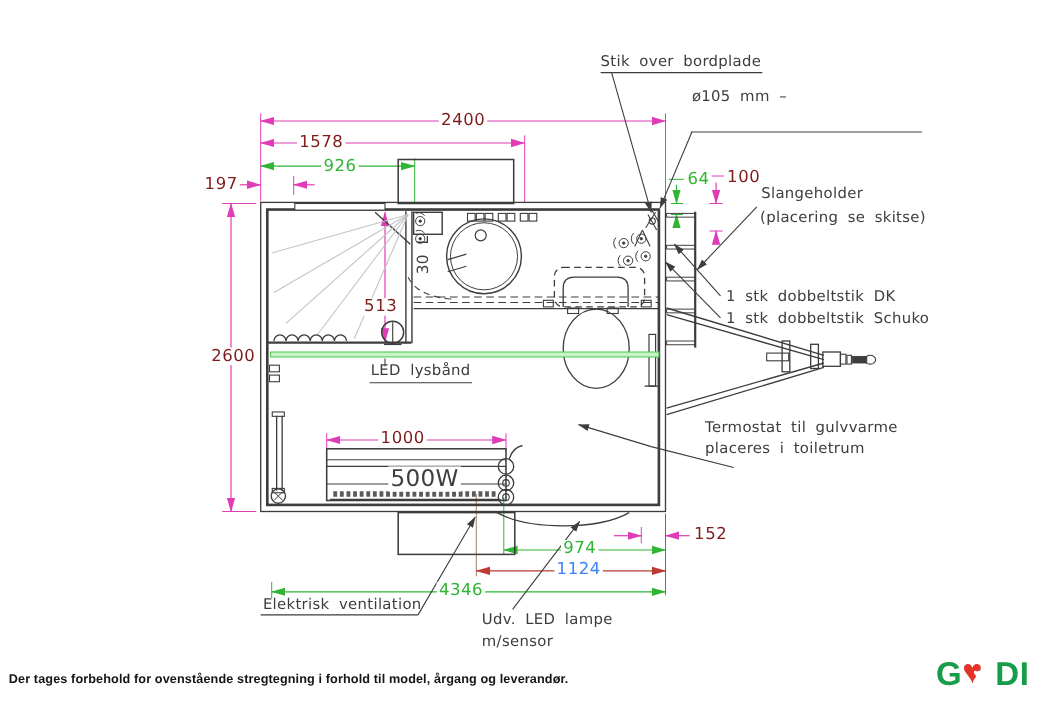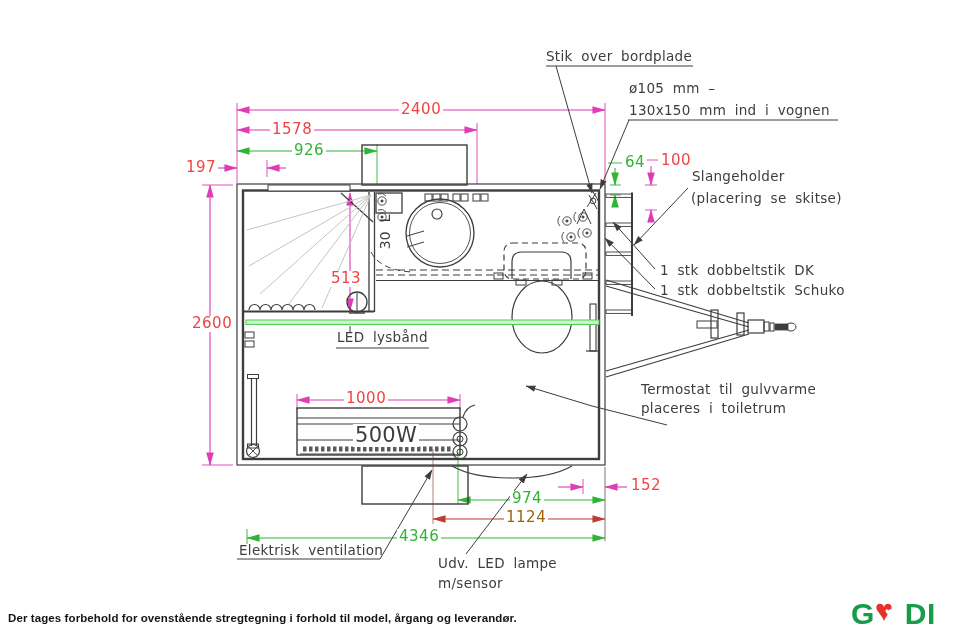--- a/index.html
+++ b/index.html
@@ -3,21 +3,21 @@
 <meta charset="utf-8">
 <style>
   html,body{margin:0;padding:0;background:#fff;}
   #canvas{position:relative;width:936px;height:640px;background:#fff;overflow:hidden;
           font-family:"DejaVu Sans",sans-serif;}
   #linework{position:absolute;left:0;top:0;}
   .lbl{position:absolute;font:13.5px "DejaVu Sans",sans-serif;color:#3d3d3d;
        letter-spacing:.3px;word-spacing:4px;white-space:nowrap;line-height:1.1;}
   .dim{position:absolute;font:15px "DejaVu Sans",sans-serif;background:#fff;
        padding:0 2px;line-height:1.05;white-space:nowrap;letter-spacing:.5px;}
-  .m{color:#ef4444}.g{color:#2fb434}.r{color:#a16207}
+  .m{color:#7f1d1d}.g{color:#2fb434}.r{color:#3b82f6}
   .rot{transform:rotate(-90deg);transform-origin:center;text-align:center;}
   #footer-note{position:absolute;left:8px;top:612px;
        font:bold 11.5px "Liberation Sans",sans-serif;color:#151515;letter-spacing:.1px;}
   #logo{position:absolute;left:851px;top:597px;font:800 30px "Liberation Sans",sans-serif;
         color:#179c49;letter-spacing:.5px;display:flex;align-items:center;}
   .heart-wrap{position:relative;display:inline-block;width:30px;height:34px;}
   .heart-red{position:absolute;left:0;top:-4px;font-size:31px;color:#e5332a;font-weight:400;}
   .heart-white{position:absolute;left:10px;top:8px;font-size:12px;color:#fff;font-weight:400;}
 </style>
 </head>
@@ -253,21 +253,20 @@
     <rect x="770" y="323" width="4" height="8" stroke-width="1"></rect>
     <rect x="775" y="324" width="13" height="6" fill="#3d3d3d" stroke-width="0.8"></rect>
     <ellipse cx="791" cy="327" rx="5" ry="4" stroke-width="1"></ellipse>
   </g>
 
   <rect x="246" y="320" width="353" height="4.5" fill="#c9f2c9" stroke="#55cc55" stroke-width="1"></rect>
 </svg>
 
 <div class="lbl" style="left:546px;top:49px">Stik over bordplade</div>
 <div class="lbl" style="left:629px;top:81px">ø105 mm –</div>
-<div class="lbl" style="left:629px;top:103px">130x150 mm ind i vognen</div>
 <div class="lbl" style="left:692px;top:169px">Slangeholder</div>
 <div class="lbl" style="left:691px;top:191px">(placering se skitse)</div>
 <div class="lbl" style="left:660px;top:263px">1 stk dobbeltstik DK</div>
 <div class="lbl" style="left:660px;top:283px">1 stk dobbeltstik Schuko</div>
 <div class="lbl" style="left:641px;top:382px">Termostat til gulvvarme</div>
 <div class="lbl" style="left:641px;top:401px">placeres i toiletrum</div>
 <div class="lbl" style="left:337px;top:330px">LED lysbånd</div>
 <div class="lbl rot" style="left:356px;top:224px;width:60px;font-size:14px">30 L</div>
 <div class="lbl" style="left:353px;top:424px;font-size:21px;background:#fff;padding:0 2px">500W</div>
 <div class="lbl" style="left:239px;top:543px">Elektrisk ventilation</div>

